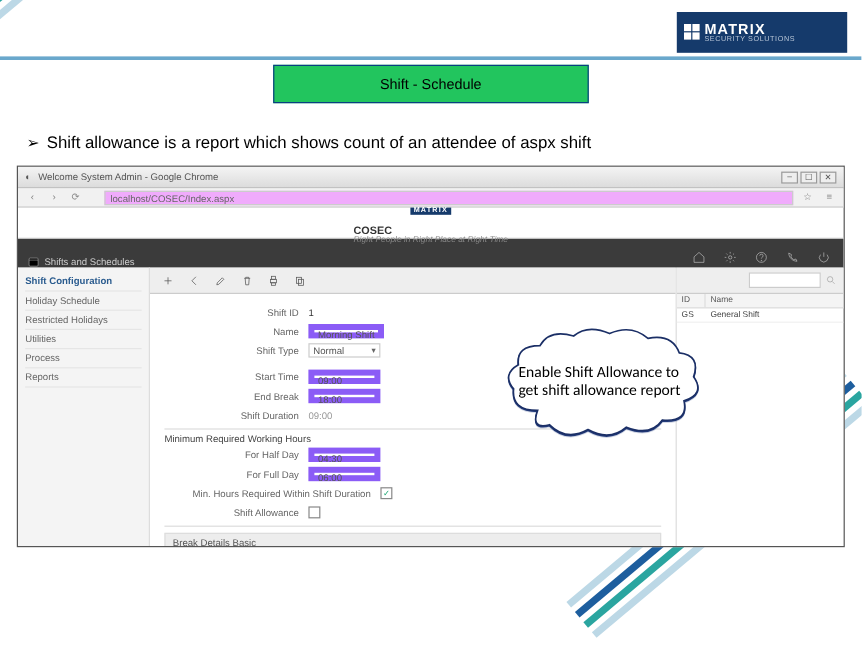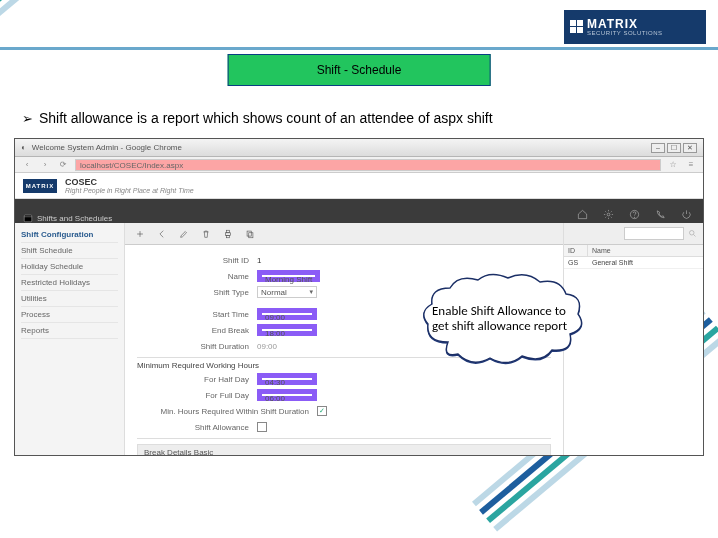--- a/index.html
+++ b/index.html
@@ -113,28 +113,28 @@
 
   .url-bar {
     height: 16px;
     background: #f1f1f1;
     border-bottom: 1px solid #ccc;
     display: flex; align-items: center;
     padding: 0 6px; gap: 6px;
     font-size: 8px; color: #666;
   }
   .url-bar .navbtn { width:12px; height:12px; display:flex; align-items:center; justify-content:center; color:#888; }
-  .url-bar .addr { flex:1; height:12px; border:1px solid #ccc; background:#fca5a5; padding:0 4px; line-height:12px; overflow:hidden; }
+  .url-bar .addr { flex:1; height:12px; border:1px solid #ccc; background:#f0abfc; padding:0 4px; line-height:12px; overflow:hidden;margin-left:12px; }
   .url-bar .star, .url-bar .menu { width:12px; text-align:center; color:#888; }
 
   .top-brand {
     height: 26px;
     border-bottom: 1px solid #ddd;
     display: flex; align-items: center;
-    padding: 0 8px; gap: 8px;
+    padding: 0 8px; gap: 8px; flex-direction: column;
   }
   .top-brand .mx {
     width: 34px; height: 14px;
     background: #153a6b; color: #fff;
     font-size: 6px; font-weight: bold;
     display:flex; align-items:center; justify-content:center;
     letter-spacing: 1px;
   }
   .top-brand .cosec { font-size: 9px; font-weight: bold; color: #333; }
   .top-brand .tagline { font-size: 7px; font-style: italic; color: #888; }
@@ -370,21 +370,20 @@
             <path d="M6 7a8 8 0 1 0 12 0"></path>
           </svg>
         </div>
     </div>
   </div>
 
   <div class="content">
 
     <div class="sidebar">
       <div class="sidebar-item hl">Shift Configuration</div>
-      <div class="sidebar-item">Shift Schedule</div>
       <div class="sidebar-item">Holiday Schedule</div>
       <div class="sidebar-item">Restricted Holidays</div>
       <div class="sidebar-item">Utilities</div>
       <div class="sidebar-item">Process</div>
       <div class="sidebar-item">Reports</div>
     </div>
 
     <div class="form-col">
       <div class="toolbar">
         <div class="tbtn">

